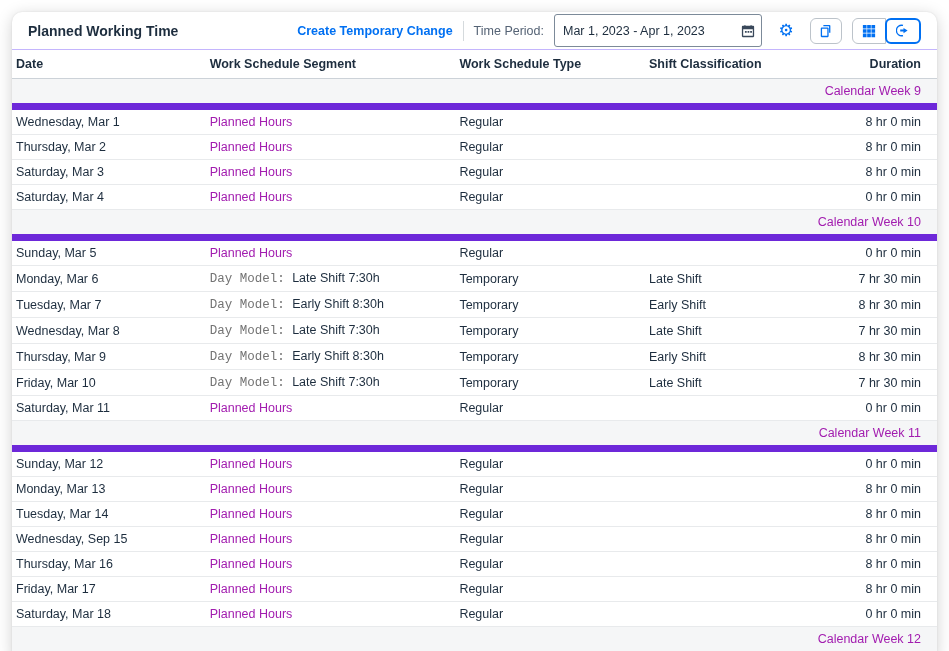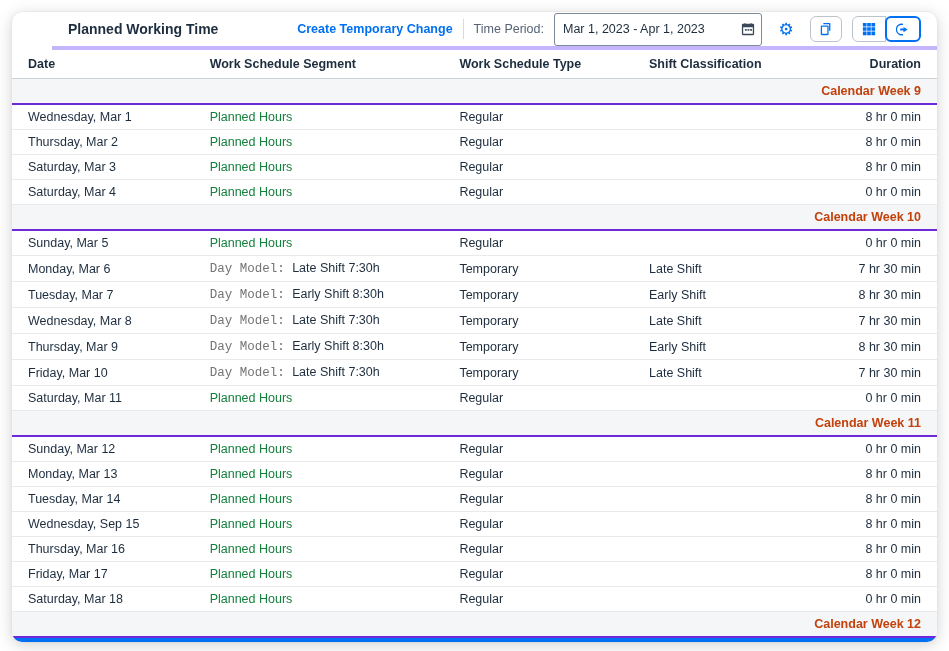--- a/index.html
+++ b/index.html
@@ -16,22 +16,21 @@
     overflow: hidden;
   }
 
   
   .toolbar {
     display: flex;
     align-items: center;
     justify-content: space-between;
     height: 38px;
     padding: 0 16px;
-    border-bottom: 4px solid #c4b5fd;
-    margin-left: 40px;
+    border-bottom: 1px solid #c4b5fd;
   }
   .title { font-size: 14px; font-weight: 700; color: #1d2d3e; white-space: nowrap; }
   .toolbar-right { display: flex; align-items: center; gap: 10px; }
   .link {
     color: #0070f2; font-size: 12.5px; font-weight: 600;
     text-decoration: none; cursor: pointer; white-space: nowrap;
   }
   .vsep { width: 1px; height: 20px; background: #d5dadd; }
   .tp-label { font-size: 12.5px; color: #556375; white-space: nowrap; }
   .date-input {
@@ -62,27 +61,27 @@
   table { width: 100%; border-collapse: collapse; table-layout: fixed; }
   thead th {
     text-align: left; font-size: 12.5px; font-weight: 700; color: #1d2d3e;
     padding: 7px 8px; border-bottom: 1px solid #ccd2d8; white-space: nowrap;
   }
   tbody td {
     font-size: 12.5px; color: #1d2d3e;
     padding: 5px 8px; border-bottom: 1px solid #e8eaec;
     white-space: nowrap; overflow: hidden; text-overflow: ellipsis;
   }
-  th:first-child, td:first-child { padding-left: 16px; }
+  th:first-child, td:first-child { padding-left: 4px; }
   th:last-child,  td:last-child  { padding-right: 16px; text-align: right; }
   .group-row td {
-    background: #f5f6f7; font-weight: 700; color: #c2410c;
-    border-bottom: 2px solid #6d28d9;
-  }
-  .muted { color: #15803d; }
+    background: #f5f6f7; font-weight: 400; color: #a21caf;
+    border-bottom: 7px solid #6d28d9;
+  }
+  .muted { color: #a21caf; }
   .seg-label { color: #737373; font-family: Liberation Mono, monospace; }
   .seg-value { color: #1d2d3e; text-align: center; }
   .data-row { cursor: pointer; }
 
   .bottom-bar {
     height: 4px; background: #0070f2;
     margin: 0 1px; border-radius: 2px;
   }
 </style>
 </head>

